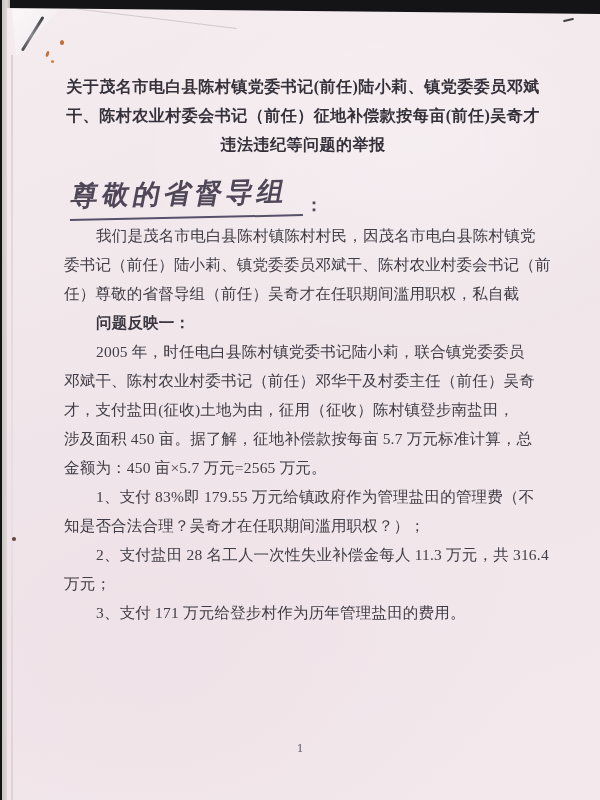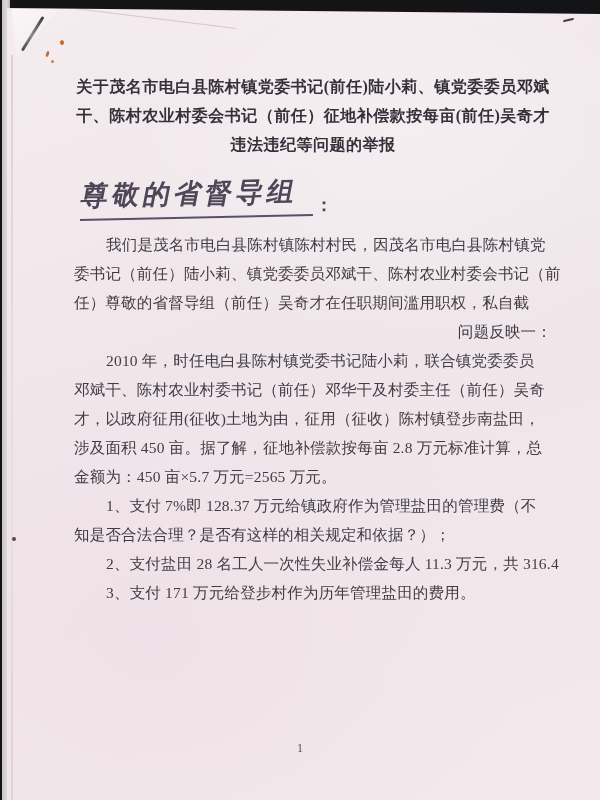--- a/index.html
+++ b/index.html
@@ -44,46 +44,46 @@
     background:linear-gradient(180deg,#3c3c40,#8a8a8e 55%,#4a4a4e);
     transform:rotate(32deg);transform-origin:top left;border-radius:2px;
   }
   .rust1{position:absolute;left:60px;top:40px;width:4px;height:5px;border-radius:50%;background:#c06a34;}
   .rust2{position:absolute;left:46px;top:51px;width:3px;height:6px;border-radius:50%;background:#c4703a;transform:rotate(20deg);}
   .rust3{position:absolute;left:51px;top:60px;width:3px;height:3px;border-radius:50%;background:#cd8246;}
   .tick-tr{position:absolute;left:563px;top:19px;width:11px;height:2px;background:#3f3d40;transform:rotate(-12deg);border-radius:1px;}
   .dot-left{position:absolute;left:12px;top:537px;width:4px;height:4px;border-radius:50%;background:#5e463d;}
   
   .doc{
-    position:absolute;left:74px;top:0;width:478px;
+    position:absolute;left:64px;top:0;width:478px;
     color:#403c45;
   }
   .title{
     margin-top:72px;text-align:center;font-weight:bold;color:#35313a;
     font-size:16px;line-height:29px;letter-spacing:.5px;
   }
   .salutation{
     margin-top:15px;margin-left:6px;height:47px;display:flex;align-items:flex-end;
   }
   .hw-wrap{
     display:inline-block;border-bottom:2px solid #57506a;padding:0 14px 5px 2px;
     transform:rotate(-1.2deg);transform-origin:left bottom;
   }
   .hw{
     display:inline-block;font-size:27px;font-weight:bold;color:#4f4758;
     letter-spacing:4px;transform:skewX(-12deg);white-space:nowrap;
   }
   .hw-colon{font-size:18px;color:#4f4758;padding-bottom:4px;margin-left:2px;font-weight:bold;}
-  .body-lines{margin-top:9px;}
+  .body-lines{}
   .line{
     font-size:15.5px;line-height:29px;height:29px;white-space:nowrap;
     letter-spacing:.2px;
   }
   .ind{padding-left:32px;}
-  .bold{font-weight:normal;color:#3a3640;text-align:right;}
+  .bold{font-weight:bold;color:#3a3640;}
   .pagenum{
     position:absolute;left:0;top:741px;width:600px;text-align:center;
     font-size:12px;color:#56525c;
   }
 </style>
 </head>
 <body>
 
 <div id="stage">
   <div class="edge-strip"></div>
@@ -112,31 +112,32 @@
           <span class="hw-colon">：</span>
       </div>
 
       <div class="body-lines">
         <div class="line ind">我们是茂名市电白县陈村镇陈村村民，因茂名市电白县陈村镇党</div>
         <div class="line">委书记（前任）陆小莉、镇党委委员邓斌干、陈村农业村委会书记（前</div>
         <div class="line">任）尊敬的省督导组（前任）吴奇才在任职期间滥用职权，私自截</div>
 
         <div class="line ind bold">问题反映一：</div>
 
-        <div class="line ind">2010 年，时任电白县陈村镇党委书记陆小莉，联合镇党委委员</div>
+        <div class="line ind">2005 年，时任电白县陈村镇党委书记陆小莉，联合镇党委委员</div>
         <div class="line">邓斌干、陈村农业村委书记（前任）邓华干及村委主任（前任）吴奇</div>
-        <div class="line">才，以政府征用(征收)土地为由，征用（征收）陈村镇登步南盐田，</div>
-        <div class="line">涉及面积 450 亩。据了解，征地补偿款按每亩 2.8 万元标准计算，总</div>
+        <div class="line">才，支付盐田(征收)土地为由，征用（征收）陈村镇登步南盐田，</div>
+        <div class="line">涉及面积 450 亩。据了解，征地补偿款按每亩 5.7 万元标准计算，总</div>
         <div class="line">金额为：450 亩×5.7 万元=2565 万元。</div>
 
 
-        <div class="line ind">1、支付 7%即 128.37 万元给镇政府作为管理盐田的管理费（不</div>
-        <div class="line">知是否合法合理？是否有这样的相关规定和依据？）；</div>
+        <div class="line ind">1、支付 83%即 179.55 万元给镇政府作为管理盐田的管理费（不</div>
+        <div class="line">知是否合法合理？吴奇才在任职期间滥用职权？）；</div>
 
         <div class="line ind">2、支付盐田 28 名工人一次性失业补偿金每人 11.3 万元，共 316.4</div>
+        <div class="line">万元；</div>
 
         <div class="line ind">3、支付 171 万元给登步村作为历年管理盐田的费用。</div>
       </div>
     </div>
 
     <div class="pagenum">1</div>
   </div>
 </div>
 
 </body></html>

